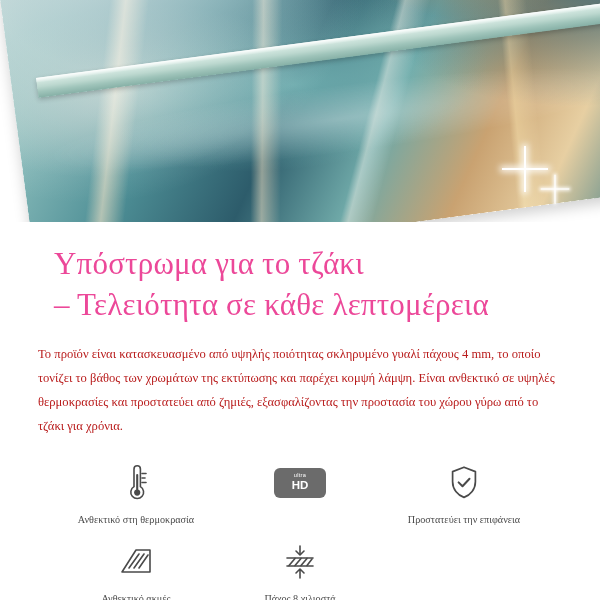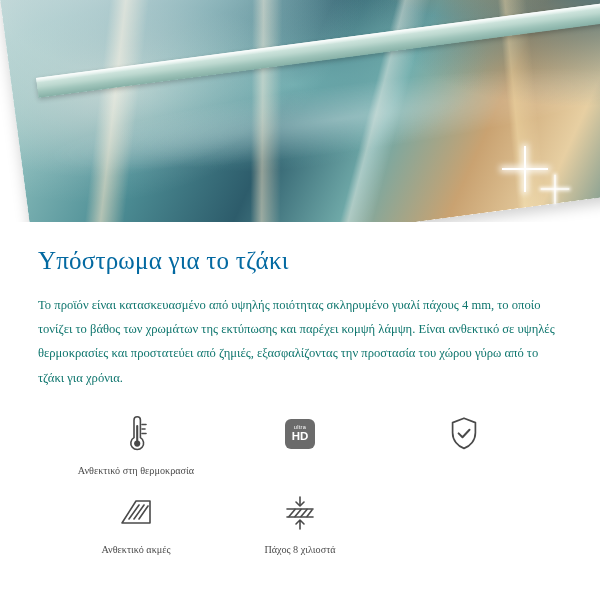--- a/index.html
+++ b/index.html
@@ -111,36 +111,36 @@
   .sparkle:after  { width: 2px; height: 46px; }
   .sparkle-a { right: 52px; top: 146px; }
   .sparkle-b { right: 22px; top: 166px; transform: scale(.62); }
 
   
   .content {
     padding: 0 38px;
     box-sizing: border-box;
   }
   .headline {
-    margin: 22px 0 0 0;
+    margin: 22px 0 0 16px;
     font-family: "Liberation Serif", serif;
-    font-size: 25px;
+    font-size: 31px;
     line-height: 1.32;
-    color: #0369a1;
+    color: #ec4899;
     font-weight: 400;
     letter-spacing: .2px;
   }
   .headline .l2 { display: block; }
 
   .paragraph {
     margin: 16px 0 0 0;
     font-family: "Liberation Serif", serif;
     font-size: 12.6px;
     line-height: 1.92;
-    color: #0f766e;
+    color: #b91c1c;
     max-width: 528px;
   }
 
   
   .features {
     margin-top: 22px;
     display: grid;
     grid-template-columns: repeat(3, 1fr);
     row-gap: 14px;
     column-gap: 0;
@@ -162,21 +162,21 @@
   }
   .feature-label {
     margin-top: 8px;
     font-family: "Liberation Serif", serif;
     font-size: 10.2px;
     color: #4a4a4a;
     text-align: center;
     line-height: 1.3;
   }
   .hd-badge {
-    width: 30px;
+    width: 52px;
     height: 30px;
     border-radius: 6px;
     background: #6b6b6b;
     color: #ffffff;
     display: flex;
     flex-direction: column;
     align-items: center;
     justify-content: center;
     line-height: 1;
   }
@@ -208,20 +208,21 @@
       </div>
       <div class="sparkle sparkle-a"></div>
       <div class="sparkle sparkle-b"></div>
     </div>
   </div>
 
   <div class="content">
 
     <h1 class="headline">
       <span>Υπόστρωμα για το τζάκι</span>
+      <span class="l2">– Τελειότητα σε κάθε λεπτομέρεια</span>
     </h1>
 
     <p class="paragraph">Το προϊόν είναι κατασκευασμένο από υψηλής ποιότητας σκληρυμένο γυαλί πάχους 4 mm, το οποίο τονίζει το βάθος των χρωμάτων της εκτύπωσης και παρέχει κομψή λάμψη. Είναι ανθεκτικό σε υψηλές θερμοκρασίες και προστατεύει από ζημιές, εξασφαλίζοντας την προστασία του χώρου γύρω από το τζάκι για χρόνια.</p>
 
     <div class="features">
 
       <div class="feature">
         <div class="feature-icon">
           <svg width="30" height="40" viewBox="0 0 30 40" fill="none" stroke="#4a4a4a" stroke-width="1.6" stroke-linecap="round">
             <path d="M13 6a3.2 3.2 0 0 1 6.4 0v17.6a6.4 6.4 0 1 1-6.4 0V6z"></path>
@@ -244,20 +245,21 @@
         </div>
       </div>
 
       <div class="feature">
         <div class="feature-icon">
           <svg width="34" height="40" viewBox="0 0 34 40" fill="none" stroke="#4a4a4a" stroke-width="1.7" stroke-linecap="round" stroke-linejoin="round">
             <path d="M17 4.2 5.6 8.6v10.2c0 7.4 4.9 13.2 11.4 15.6 6.5-2.4 11.4-8.2 11.4-15.6V8.6L17 4.2z"></path>
             <path d="M11.6 19.4l3.9 3.9 7-7.6" stroke-width="2"></path>
           </svg>
         </div>
+        <div class="feature-label">Προστατεύει την επιφάνεια</div>
       </div>
 
 
       <div class="feature">
         <div class="feature-icon">
           <svg width="36" height="32" viewBox="0 0 36 32" fill="none" stroke="#4a4a4a" stroke-width="1.6" stroke-linecap="round" stroke-linejoin="round">
             <path d="M4 26 L18 4 L32 4 L32 26 Z"></path>
             <line x1="11" y1="22" x2="21" y2="8"></line>
             <line x1="16" y1="22" x2="26" y2="8"></line>
             <line x1="21" y1="22" x2="30" y2="9"></line>

